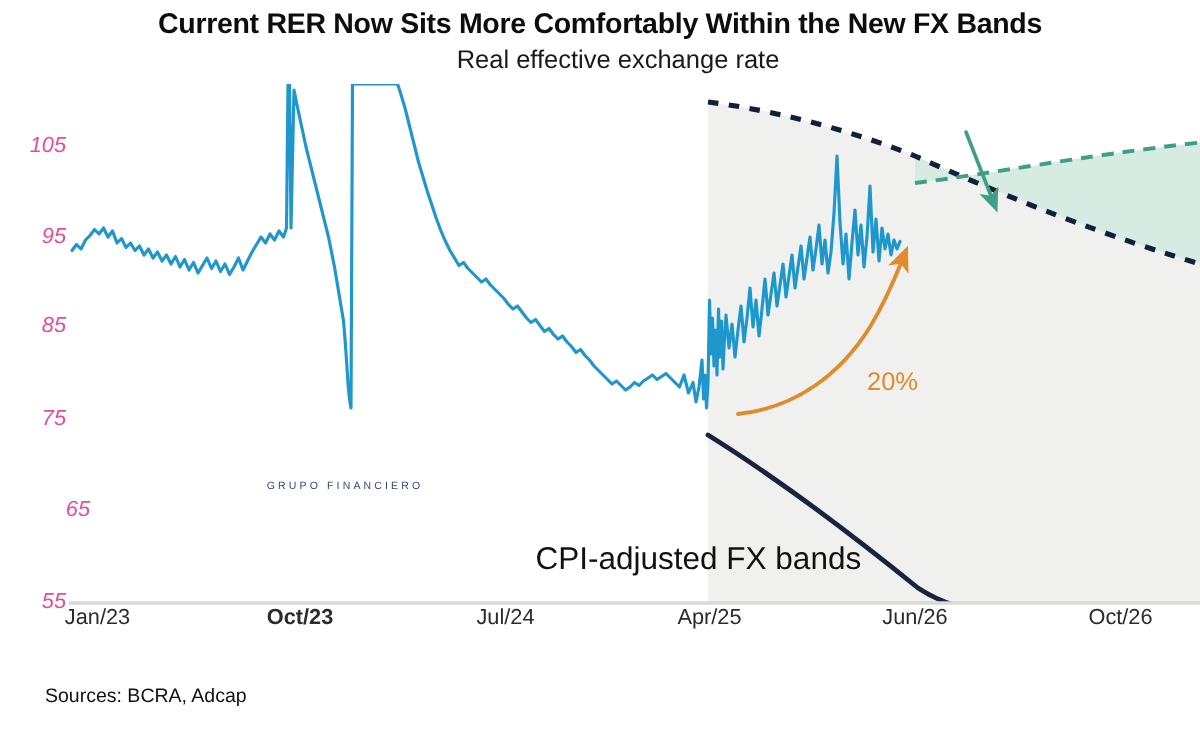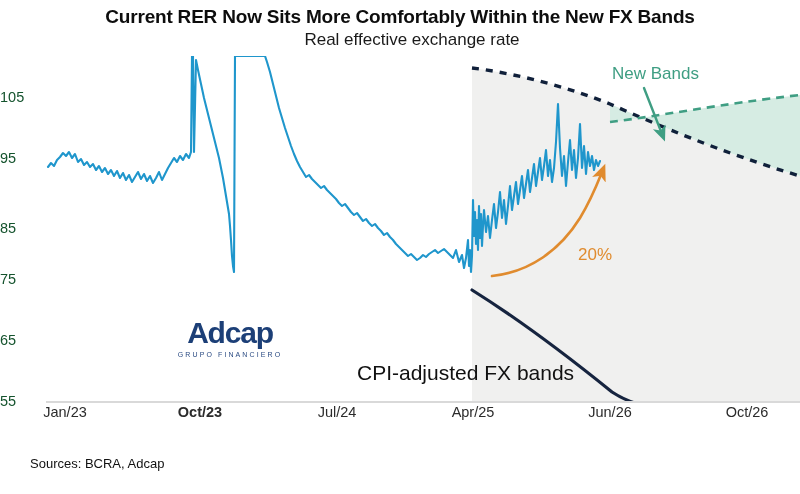--- a/index.html
+++ b/index.html
@@ -42,23 +42,24 @@
     text-align: center;
     font-size: 17px;
     font-weight: normal;
     color: #1a1a1a;
   }
 
   .ylabel {
     position: absolute;
     right: 0;
     width: 40px;
-    text-align: left;
+    text-align: right;
     font-size: 14.5px;
-    color: #14532d;
+    color: #ec4899;
+    font-style: italic;
   }
   .xlabel {
     position: absolute;
     top: 404px;
     font-size: 14.5px;
     color: #2b2b2b;
     text-align: center;
     transform: translateX(-50%);
   }
 
@@ -129,23 +130,23 @@
 </head>
 <body>
 
 <div id="chart-root">
 
   <div class="title">Current RER Now Sits More Comfortably Within the New FX Bands</div>
   <div class="subtitle">Real effective exchange rate</div>
 
   <div class="ylabel" style="top:89px; left:0px; width:44px;">105</div>
   <div class="ylabel" style="top:150px; left:0px; width:44px;">95</div>
-  <div class="ylabel" style="top:220px; left:0px; width:44px;">85</div>
+  <div class="ylabel" style="top:209px; left:0px; width:44px;">85</div>
   <div class="ylabel" style="top:271px; left:0px; width:44px;">75</div>
-  <div class="ylabel" style="top:332px; left:0px; width:44px;">65</div>
+  <div class="ylabel" style="top:332px; left:16px; width:44px;">65</div>
   <div class="ylabel" style="top:393px; left:0px; width:44px;">55</div>
 
   <div class="xlabel" style="left:65px;">Jan/23</div>
   <div class="xlabel" style="left:200px;font-weight:bold;">Oct/23</div>
   <div class="xlabel" style="left:337px;">Jul/24</div>
   <div class="xlabel" style="left:473px;">Apr/25</div>
   <div class="xlabel" style="left:610px;">Jun/26</div>
   <div class="xlabel" style="left:747px;">Oct/26</div>
 
   <svg class="svg-layer" viewBox="0 0 800 494">
@@ -231,23 +232,21 @@
          L582,168 L584,146 L586,174 L588,152 L590,166 L592,156
          L594,170 L596,160 L598,166 L600,161"></path>
 
     <path d="M492,276
          C 530,272 560,250 580,218
          C 592,198 598,182 602,172" fill="none" stroke="#e08b2e" stroke-width="2.6" stroke-linecap="round" marker-end="url(#arrow-orange-head)"></path>
 
     <path d="M644,88 L662,134" fill="none" stroke="#3f9e83" stroke-width="2.4" stroke-linecap="round" marker-end="url(#arrow-green-head)"></path>
   </svg>
 
-  <div class="anno anno-newbands">New Bands</div>
   <div class="anno anno-pct">20%</div>
   <div class="anno anno-cpi">CPI-adjusted FX bands</div>
 
   <div class="logo">
-    <div class="logo-word">Adcap</div>
     <div class="logo-sub">GRUPO FINANCIERO</div>
   </div>
 
   <div class="sources">Sources: BCRA, Adcap</div>
 </div>
 
 </body></html>

